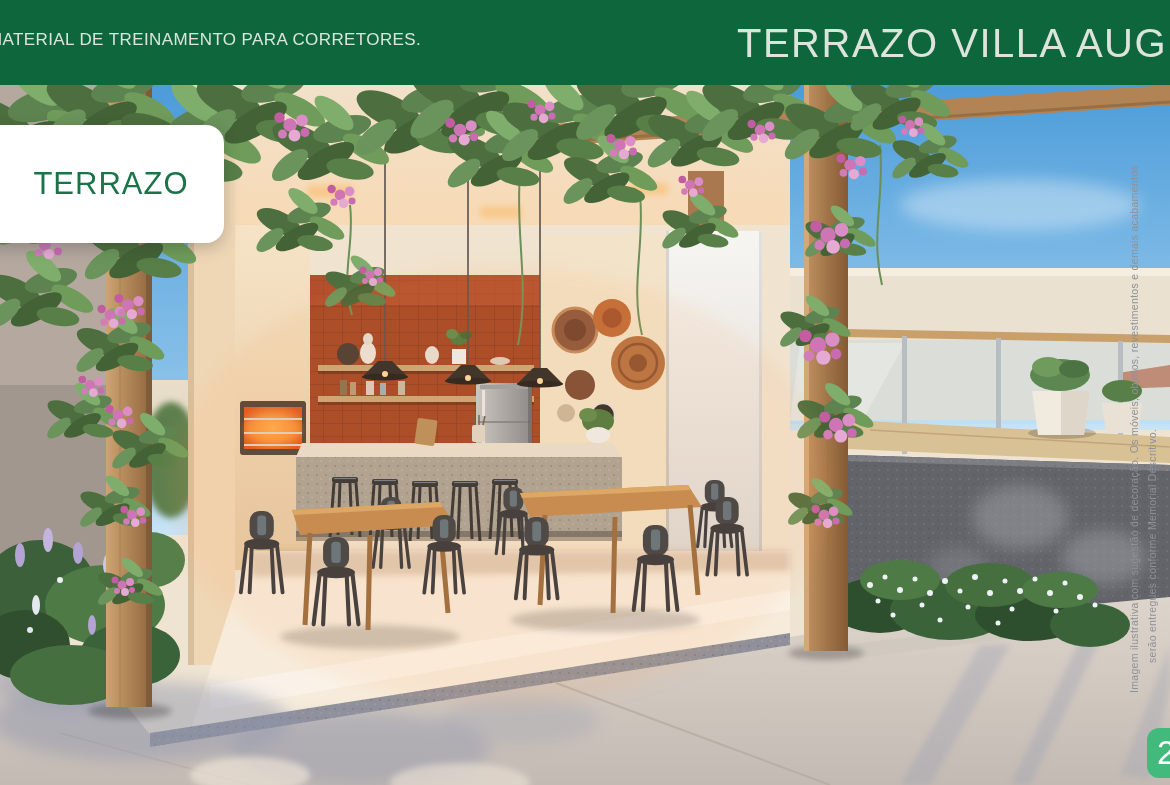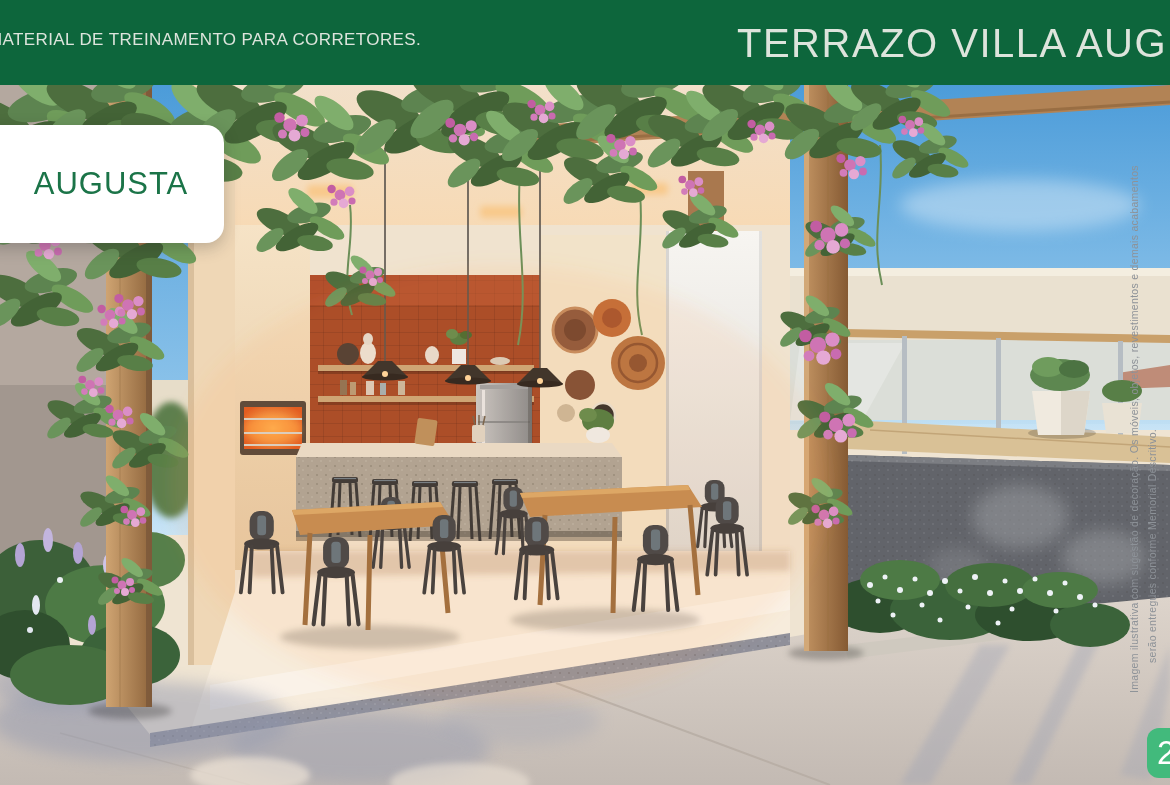--- a/index.html
+++ b/index.html
@@ -470,21 +470,21 @@
 
     <ellipse cx="500" cy="400" rx="330" ry="220" fill="rgba(255,160,70,0.10)" filter="url(#soft)"></ellipse>
   </svg>
 
   <div class="header">
     <div class="training">MATERIAL DE TREINAMENTO PARA CORRETORES.</div>
     <div class="title">TERRAZO VILLA AUGUSTA</div>
   </div>
 
   <div class="card">
-    <span>AUGUSTA</span>
+    <span>TERRAZO</span>
   </div>
 
   <div class="disc disc1">Imagem ilustrativa com sugestão de decoração. Os móveis, objetos, revestimentos e demais acabamentos</div>
   <div class="disc disc2">serão entregues conforme Memorial Descritivo.</div>
 
   <div class="pagenum">2</div>
 
 </div>
 
 </body></html>

